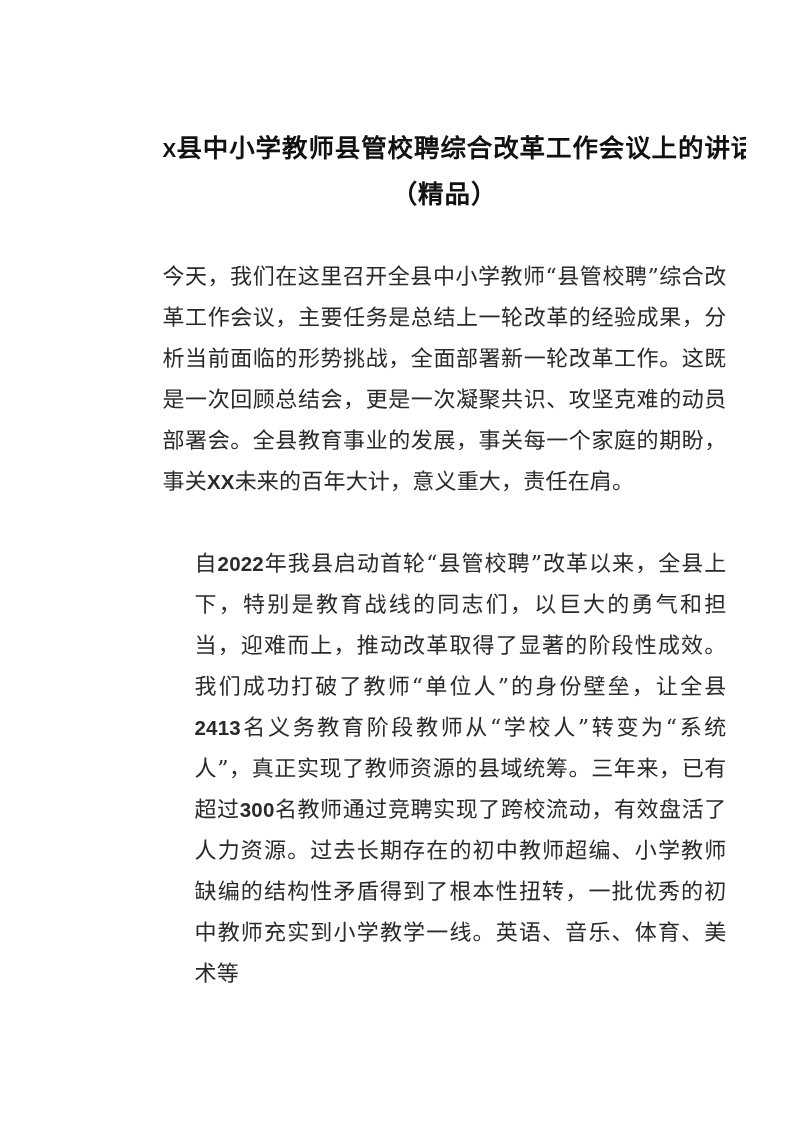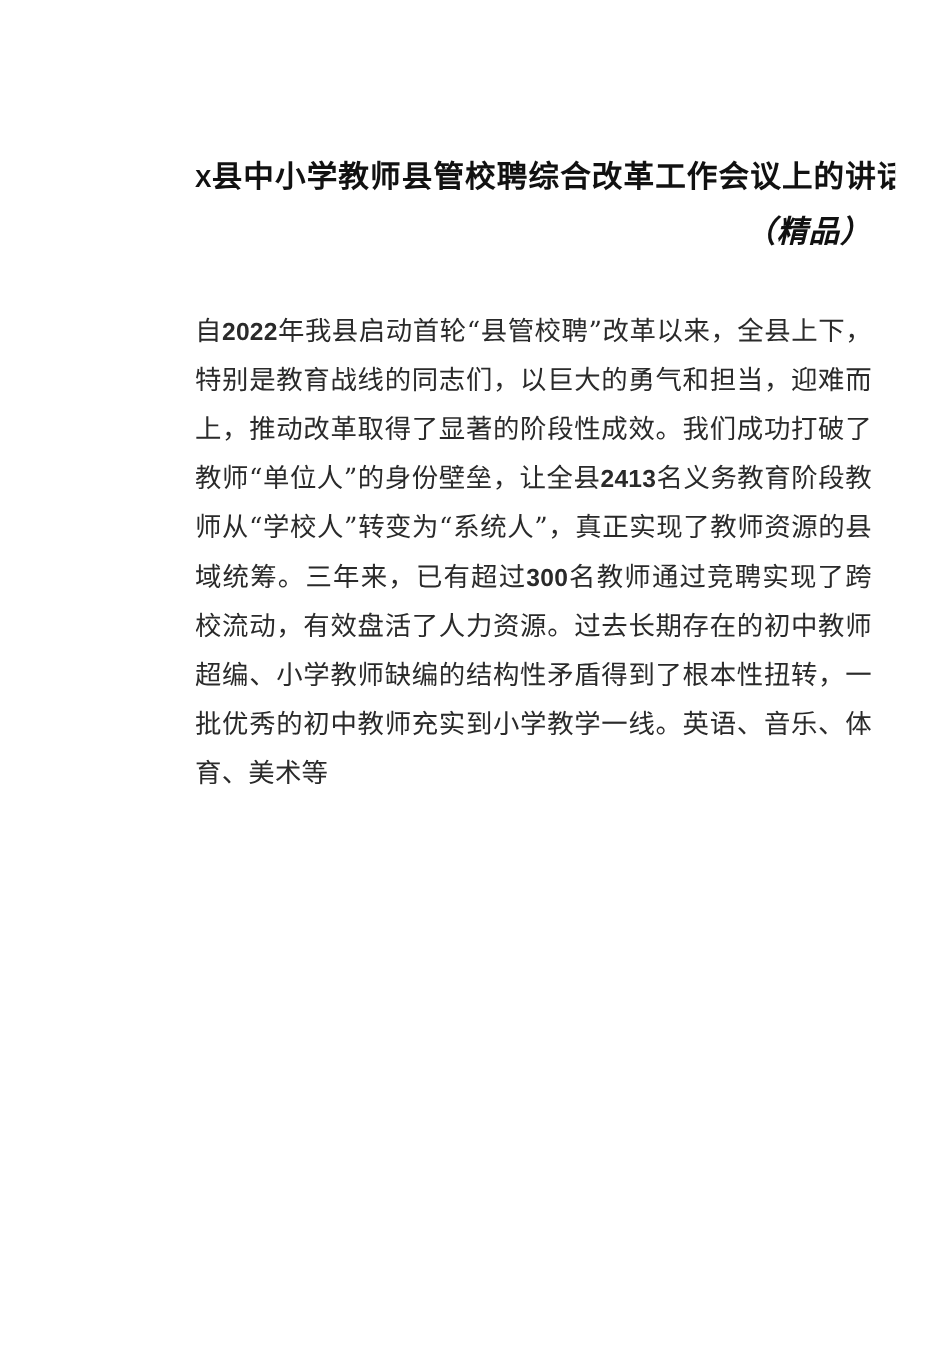--- a/index.html
+++ b/index.html
@@ -47,24 +47,23 @@
     color: #111111;
     white-space: nowrap;
   }
 
   .doc-subtitle {
     font-family: "DejaVu Serif", "Liberation Serif", serif;
     font-weight: 700;
     font-size: 25.5px;
     line-height: 41px;
     letter-spacing: 0.9px;
-    text-align: right;
+    text-align: center;
     color: #111111;
     margin-top: 4px;
-    font-style: italic;
   }
 
   
   .para {
     font-family: "DejaVu Serif", "Liberation Serif", serif;
     font-size: 22px;
     line-height: 41px;
     color: #2a2a2a;
     text-align: justify;
     text-justify: inter-ideograph;
@@ -84,33 +83,35 @@
   .lat {
     font-family: "Liberation Sans", "DejaVu Sans", sans-serif;
     font-weight: 700;
     font-size: 20.5px;
     letter-spacing: 0.2px;
   }
 
   
   .clip-bottom {
     overflow: hidden;
+    margin-left: 32px;
   }
 </style>
 </head>
 <body>
 
 <div class="page">
 
   <div class="doc-body">
 
     <div class="title-block">
       <div class="doc-title"><span class="lat">X</span>县中小学教师县管校聘综合改革工作会议上的讲话</div>
       <div class="doc-subtitle">（精品）</div>
     </div>
 
 
+    <p class="para para-gap">今天，我们在这里召开全县中小学教师“县管校聘”综合改革工作会议，主要任务是总结上一轮改革的经验成果，分析当前面临的形势挑战，全面部署新一轮改革工作。这既是一次回顾总结会，更是一次凝聚共识、攻坚克难的动员部署会。全县教育事业的发展，事关每一个家庭的期盼，事关<span class="lat">XX</span>未来的百年大计，意义重大，责任在肩。</p>
 
     <p class="para para-gap clip-bottom">自<span class="lat">2022</span>年我县启动首轮“县管校聘”改革以来，全县上下，特别是教育战线的同志们，以巨大的勇气和担当，迎难而上，推动改革取得了显著的阶段性成效。我们成功打破了教师“单位人”的身份壁垒，让全县<span class="lat">2413</span>名义务教育阶段教师从“学校人”转变为“系统人”，真正实现了教师资源的县域统筹。三年来，已有超过<span class="lat">300</span>名教师通过竞聘实现了跨校流动，有效盘活了人力资源。过去长期存在的初中教师超编、小学教师缺编的结构性矛盾得到了根本性扭转，一批优秀的初中教师充实到小学教学一线。英语、音乐、体育、美术等</p>
 
   </div>
 
 </div>
 
 </body></html>

